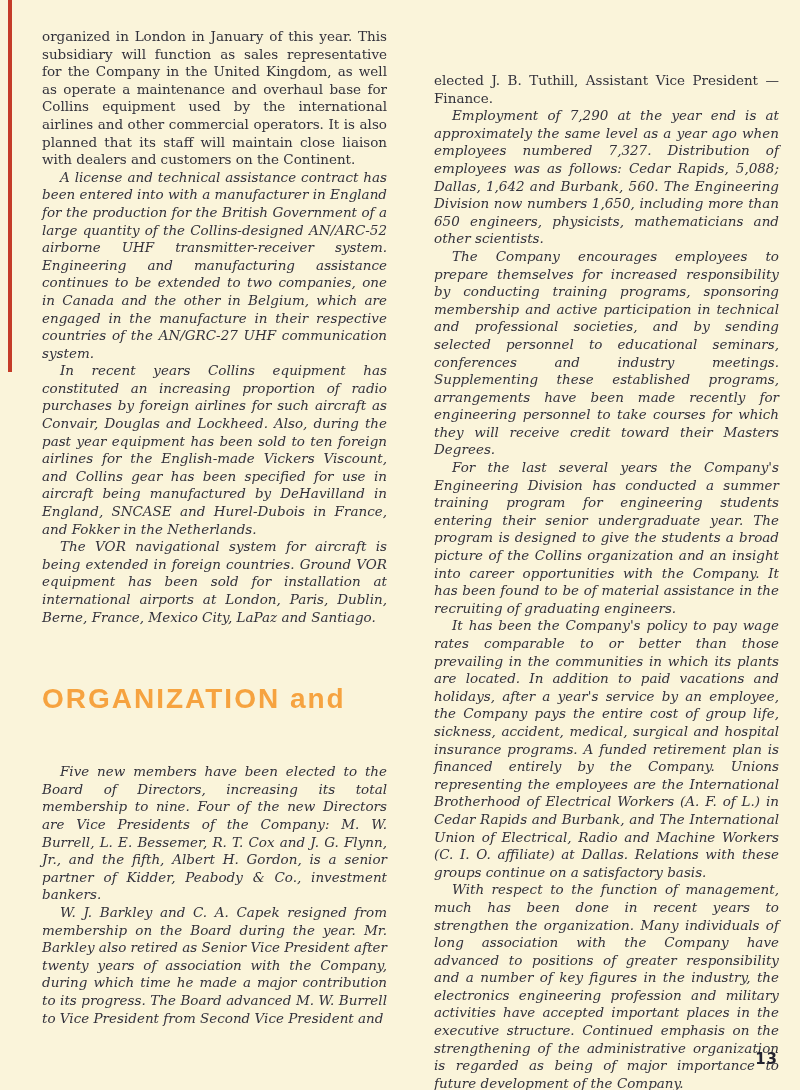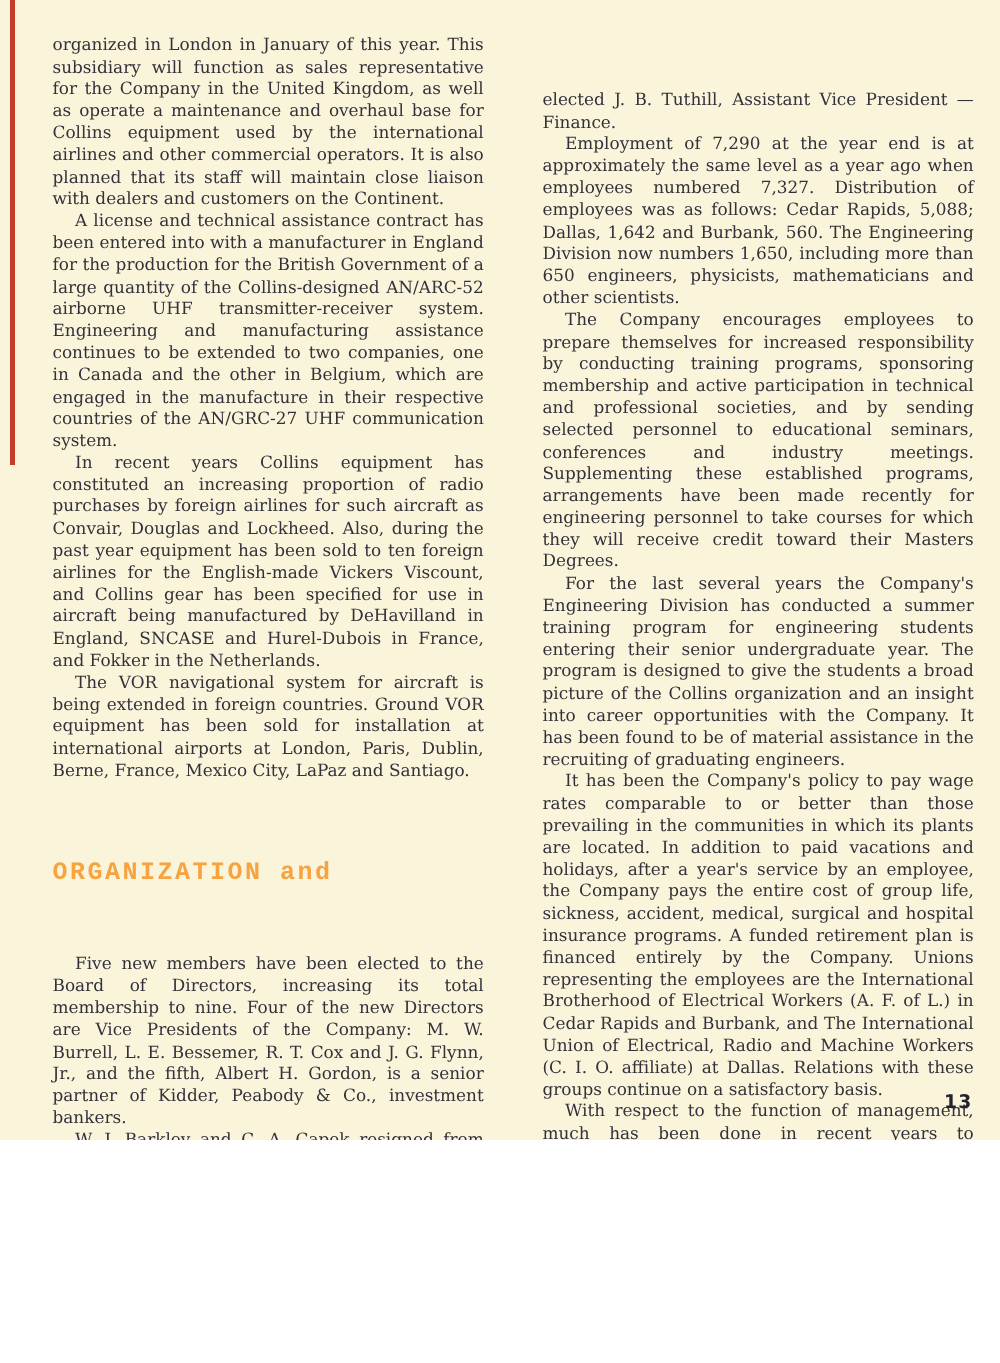--- a/index.html
+++ b/index.html
@@ -1,45 +1,45 @@
 <!DOCTYPE html>
 <html><head>
 <meta charset="utf-8">
 <style>
   html,body{margin:0;padding:0;}
   .page{
     position:relative;
-    width:800px;height:912px;
+    width:800px;height:1090px;
     background:#faf4da;
     overflow:hidden;
     font-family:"DejaVu Serif", serif;
   }
   .red-stripe{
     position:absolute;left:8px;top:0;
     width:4px;height:372px;
     background:#c43b28;
   }
   .col{
     position:absolute;top:28px;width:345px;
     color:#32313b;
     font-size:13.5px;line-height:17.6px;
   }
   .col-left{left:42px;}
   .col-right{left:434px;margin-top:44px;}
   .col p{
     margin:0;
     text-align:justify;
   }
-  .col p.indent{text-indent:18px;}
+  .col p.indent{text-indent:18px;font-style:italic;}
   .section-heading{
     margin:54px 0 46px 0;
     color:#f6a340;
-    font-family:Liberation Mono, monospace;
+    font-family:Liberation Sans, sans-serif;
     font-weight:bold;
-    font-size:20px;
+    font-size:28px;
     line-height:37px;
     letter-spacing:2px;
   }
   .section-heading .hl{display:block;white-space:nowrap;}
   .page-num{
     position:absolute;right:22px;bottom:22px;
     font-family:"DejaVu Sans", sans-serif;
     font-weight:bold;
     font-size:15px;
     color:#232330;

